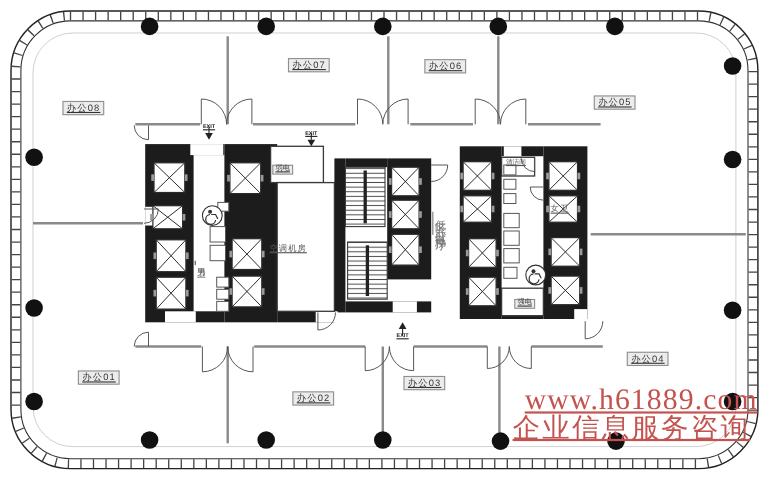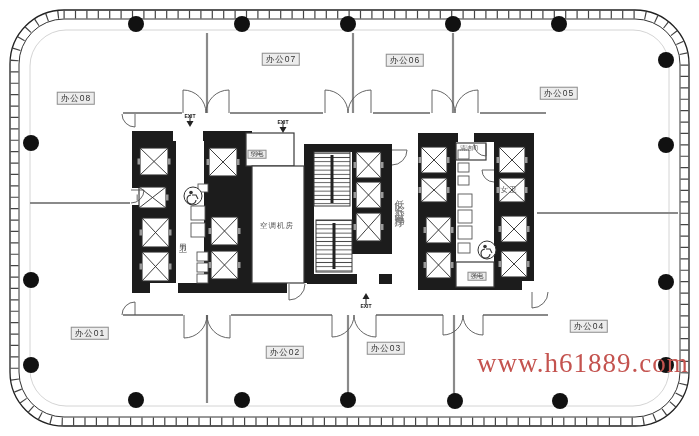--- a/index.html
+++ b/index.html
@@ -1,29 +1,29 @@
 <!DOCTYPE html>
 <html><head>
 <meta charset="utf-8">
 <style>
   html,body{margin:0;padding:0;background:#fff;}
   #stage{position:relative;width:699px;height:436px;background:#fff;overflow:hidden;
          font-family:"Liberation Sans","DejaVu Sans",sans-serif;}
   #plan-svg{position:absolute;left:0;top:0;}
   .lbl{position:absolute;white-space:nowrap;color:#444;font-size:8.5px;line-height:1;}
-  .ctr{transform:translate(-50%,-50%);}
+  .ctr{transform:translate(-50%,-50%);text-decoration:underline;}
   .boxed{background:#ececec;border:1px solid #8f8f8f;padding:1px 3px;color:#333;letter-spacing:1px;}
   .boxed.small{font-size:6.5px;padding:0 2px;letter-spacing:0;}
   .plain{color:#555;font-size:7.5px;letter-spacing:1px;}
   .tiny{color:#555;font-size:6px;letter-spacing:0;}
   .vert{writing-mode:vertical-rl;text-orientation:upright;}
   .mens{color:#555;font-size:8px;letter-spacing:2px;}
   .hall{color:#777;font-size:10px;letter-spacing:3px;}
   .exit-txt{color:#222;font-size:5px;font-weight:bold;letter-spacing:0;}
-  .wm{position:absolute;font-family:"Liberation Serif","DejaVu Serif",serif;line-height:1;z-index:5;}
+  .wm{position:absolute;font-family:"Liberation Serif","DejaVu Serif",serif;line-height:1;z-index:5;text-decoration:underline;}
   .wm1{font-size:27px;letter-spacing:1px;}
   .wm2{font-size:25px;letter-spacing:2px;}
 </style>
 </head>
 <body>
 
 <div id="stage">
 
   <svg id="plan-svg" width="699" height="436" viewBox="0 0 699 436">
     <defs>
@@ -233,31 +233,32 @@
         <circle cx="666" cy="145" r="8" fill="#111"></circle>
         <circle cx="666" cy="282" r="8" fill="#111"></circle>
         <circle cx="666" cy="365" r="8" fill="#111"></circle>
       </g>
   </svg>
 
   <div class="lbl ctr boxed" style="left:76px;top:98px">办公08</div>
   <div class="lbl ctr boxed" style="left:281px;top:59px">办公07</div>
   <div class="lbl ctr boxed" style="left:405px;top:60px">办公06</div>
   <div class="lbl ctr boxed" style="left:559px;top:93px">办公05</div>
-  <div class="lbl ctr boxed" style="left:90px;top:333px">办公01</div>
-  <div class="lbl ctr boxed" style="left:285px;top:352px">办公02</div>
+  <div class="lbl ctr boxed" style="left:90px;top:343px">办公01</div>
+  <div class="lbl ctr boxed" style="left:285px;top:362px">办公02</div>
   <div class="lbl ctr boxed" style="left:386px;top:348px">办公03</div>
   <div class="lbl ctr boxed" style="left:589px;top:326px">办公04</div>
 
   <div class="lbl ctr boxed small" style="left:257px;top:154px">弱电</div>
   <div class="lbl ctr boxed small" style="left:477px;top:276px">强电</div>
-  <div class="lbl ctr plain" style="left:277px;top:226px">空调机房</div>
+  <div class="lbl ctr plain" style="left:262px;top:226px">空调机房</div>
   <div class="lbl ctr mens vert" style="left:182px;top:239px">男卫</div>
   <div class="lbl ctr plain" style="left:509px;top:190px">女卫</div>
   <div class="lbl ctr tiny" style="left:469px;top:148px">清洁间</div>
   <div class="lbl ctr hall vert" style="left:399px;top:203px">低区办公电梯厅</div>
 
   <div class="lbl ctr exit-txt" style="left:190px;top:116px">EXIT</div>
   <div class="lbl ctr exit-txt" style="left:283px;top:122px">EXIT</div>
   <div class="lbl ctr exit-txt" style="left:366px;top:306px">EXIT</div>
 
   <div class="wm wm1" style="left: 477px; top: 350px; color: rgb(196, 83, 79);">www.h61889.com</div>
+  <div class="wm wm2" style="left: 466px; top: 377px; color: rgb(196, 83, 79);">企业信息服务咨询</div>
 </div>
 
 </body></html>

